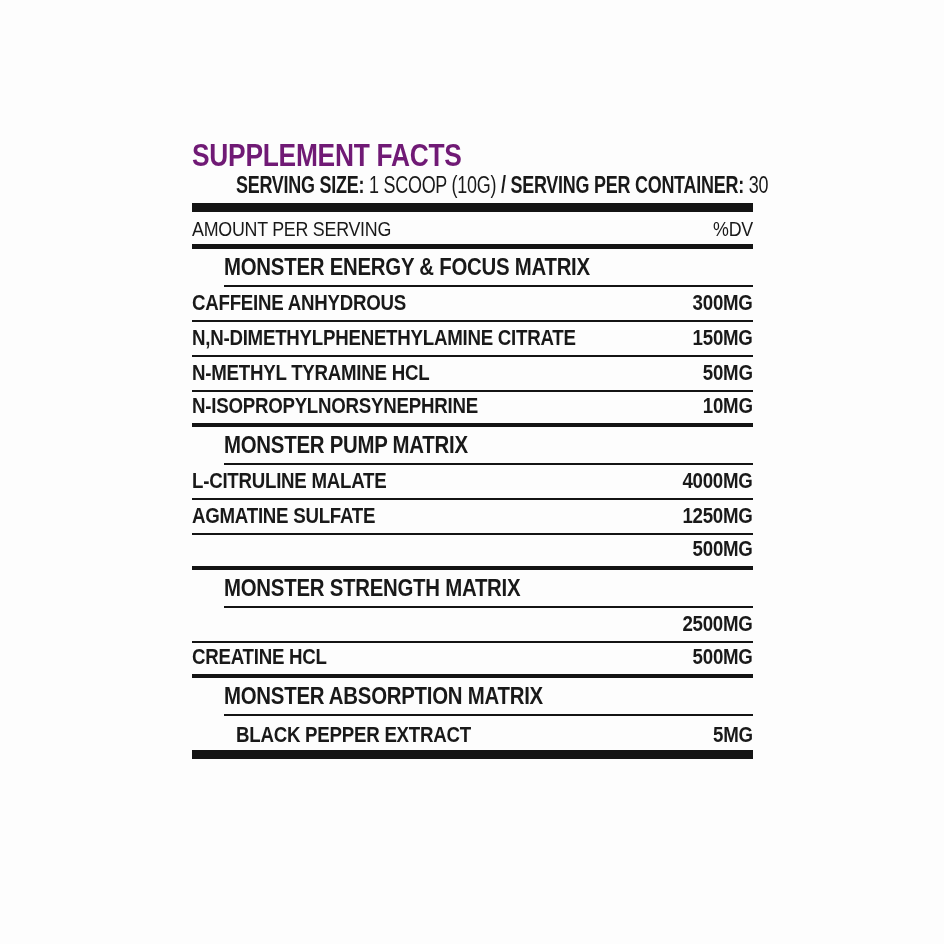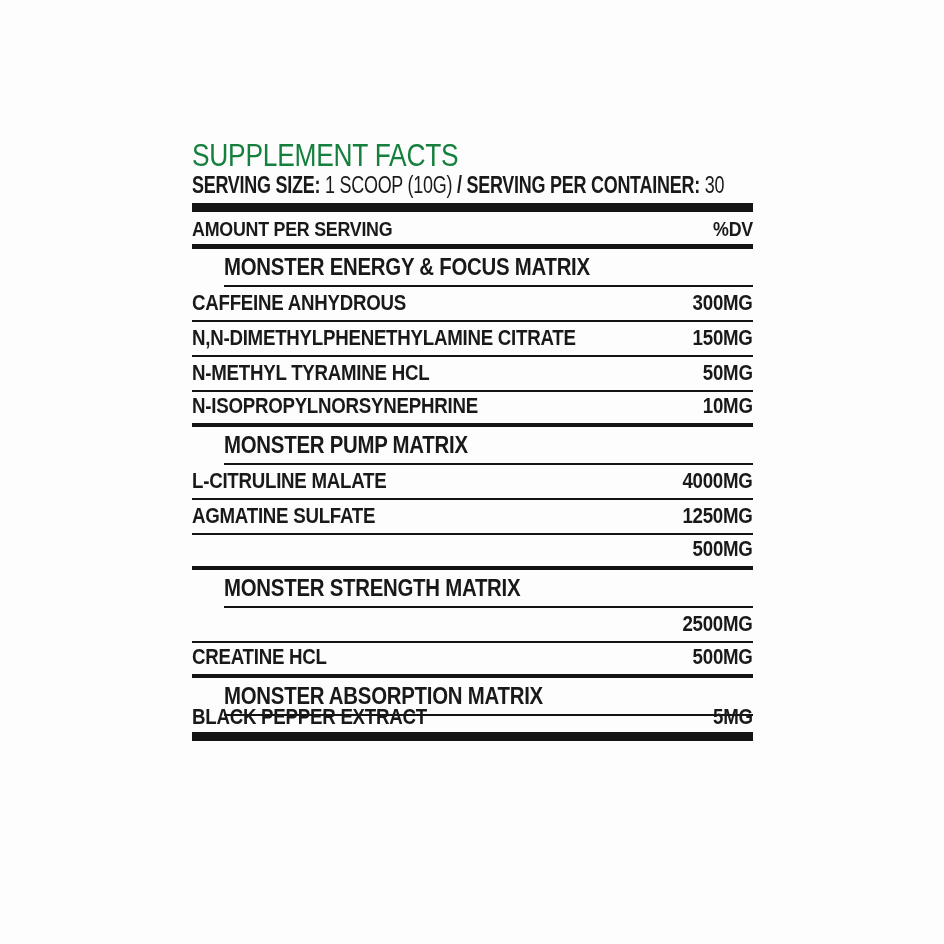--- a/index.html
+++ b/index.html
@@ -33,41 +33,42 @@
   .cx-r {
     display: inline-block;
     white-space: nowrap;
     transform: scaleX(0.85);
     transform-origin: 100% 100%;
     letter-spacing: -0.3px;
   }
   .title {
     height: 34px;
     font-size: 31px;
-    font-weight: normal;
-    color: #15803d;
+    font-weight: bold;
+    color: #701a75;
     letter-spacing: 1.5px;
   }
   .servingline {
     height: 31px;
     font-size: 23px;
     font-weight: bold;
+    margin-left: 44px;
   }
   .servingline .cx { transform: scaleX(0.78); }
   .servingline .light { font-weight: normal; }
   .bar-thick {
     height: 9px;
     background: #141414;
   }
   .amount-row {
     position: relative;
     height: 32px;
     border-bottom: 5px solid #141414;
     font-size: 21px;
-    font-weight: bold;
+    font-weight: normal;
   }
   .amount-row .left { position: absolute; left: 0; bottom: 3px; }
   .amount-row .right { position: absolute; right: 0; bottom: 3px; }
   .shead {
     position: relative;
     height: 36px;
     border-bottom: 2px solid #141414;
     font-size: 24px;
     font-weight: bold;
     letter-spacing: 0.2px;
@@ -78,21 +79,21 @@
     position: relative;
     height: 35px;
     border-bottom: 2px solid #141414;
     font-size: 22px;
     font-weight: bold;
     box-sizing: border-box;
   }
   .row .name { position: absolute; left: 0; bottom: 4px; text-align: right; }
   .row .amt  { position: absolute; right: 0; bottom: 4px; text-align: right; }
   .row.sec-end { border-bottom-width: 4px; }
-  .row.last { border-bottom: none; height: 16px; }
+  .row.last { border-bottom: none; height: 34px; margin-left: 44px; }
   .row.last .name, .row.last .amt { bottom: 2px; }
 </style>
 </head>
 <body>
 
 <div class="canvas">
   <div class="label">
 
     <div class="title">
       <span class="cx">SUPPLEMENT FACTS</span>

